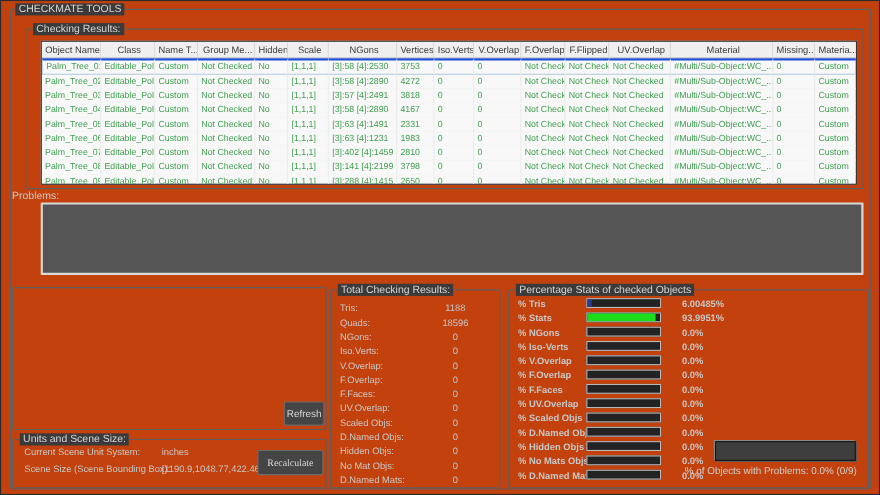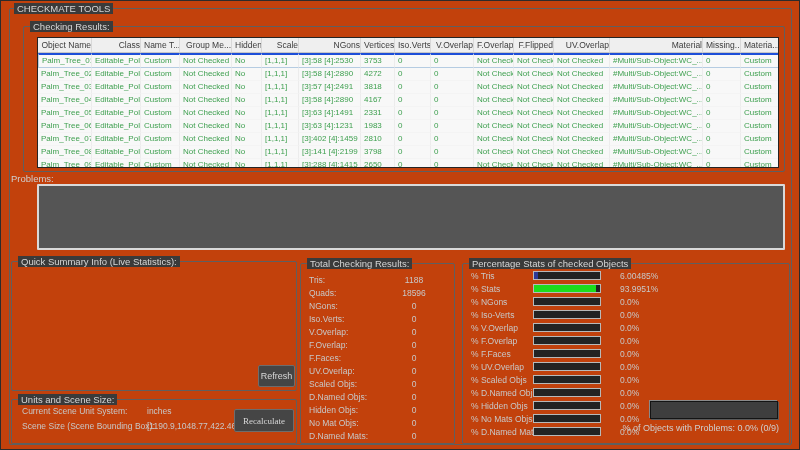--- a/index.html
+++ b/index.html
@@ -12,21 +12,21 @@
   .gb-label{position:absolute;top:-6px;left:6px;font-size:9.5px;line-height:11px;color:#d6d6d6;background:#3a3a3a;padding:0 3px;white-space:nowrap;}
 
   #outer-group{left:8px;top:7px;width:783px;height:437px;}
   #outer-group .gb-label{left:4px;}
   #checking-group{left:22px;top:25px;width:762px;height:146px;}
 
   
   #table-wrap{position:absolute;left:36px;top:36px;width:742px;height:131px;background:#f8f8f8;border:1px solid #242424;overflow:hidden;}
   table{border-collapse:separate;border-spacing:0;table-layout:fixed;width:740px;}
   th{height:15px;background:#efefef;border-right:1px solid #d8d8d8;border-bottom:1px solid #c6c6c6;
-     font-size:8.5px;font-weight:normal;color:#3c3c3c;text-align:right;padding:0 0 0 3px;
+     font-size:8.5px;font-weight:normal;color:#3c3c3c;text-align:center;padding:0 0 0 3px;
      white-space:nowrap;overflow:hidden;}
   td{height:13px;line-height:12px;font-size:8px;color:#3fa050;padding:0 0 0 3px;
      border-right:1px solid #ececec;border-bottom:1px solid #f4f4f4;white-space:nowrap;overflow:hidden;}
   tr.selected td{border-top:2px solid #1d4ed8;border-bottom:1px solid #b5cce2;}
   tr.selected td:first-child{border-left:1px solid #b5cce2;}
   tr.selected td:last-child{border-right:2px solid #6f87d8;}
 
   
   #problems-label{position:absolute;left:10px;top:172px;font-size:9.5px;color:#cfcfcf;}
   #problems-box{position:absolute;left:36px;top:183px;width:748px;height:66px;background:#555555;border:2px solid #d9d9d9;border-radius:1px;}
@@ -50,21 +50,21 @@
 
   
   #tc-group{left:299px;top:262px;width:155px;height:181px;}
   #tc-rows{padding-top:9px;}
   #tc-rows .kv{height:13px;padding-left:8px;font-size:8.5px;}
   #tc-rows .kv-v{width:52px;text-align:center;margin-right:14px;}
 
   
   #pct-group{left:461px;top:262px;width:328px;height:181px;}
   #pct-rows{padding-top:5px;}
-  .pr{display:flex;align-items:center;height:13px;padding-left:8px;font-size:8.5px;color:#c8c8c8;white-space:nowrap;}
+  .pr{display:flex;align-items:center;height:13px;padding-left:8px;font-size:8.5px;color:#c8c8c8;white-space:nowrap;font-weight:bold;}
   .pr .pl{width:62px;overflow:hidden;}
   .bar{width:68px;height:9px;border:1px solid #b9b9b9;background:#232323;}
   .fill{display:block;height:100%;}
   .pv{margin-left:19px;}
   #prob-bar{position:absolute;left:187px;top:137px;width:128px;height:18px;background:#3e3e3e;
             border:1px solid #141414;box-shadow:-1px -1px 0 #8a8a8a,1px 1px 0 #5a5a5a;}
   #prob-text{position:absolute;left:120px;top:159px;width:196px;text-align:right;font-size:9px;color:#cfcfcf;white-space:nowrap;}
 </style>
 </head>
 <body>
@@ -283,21 +283,20 @@
             <td>Custom</td>
           </tr>
         </tbody>
       </table>
   </div>
 
   <div id="problems-label">Problems:</div>
   <div id="problems-box"></div>
 
   <div class="gb" id="quick-group">
-    <span class="gb-label">Quick Summary Info  (Live Statistics):</span>
 
     <button class="btn" id="refresh-btn">Refresh</button>
   </div>
 
   <div class="gb" id="units-group">
     <span class="gb-label">Units and Scene Size:</span>
     <div class="u-row" id="u-row1">
       <span class="ul">Current Scene Unit System:</span>
       <span>inches</span>
     </div>

